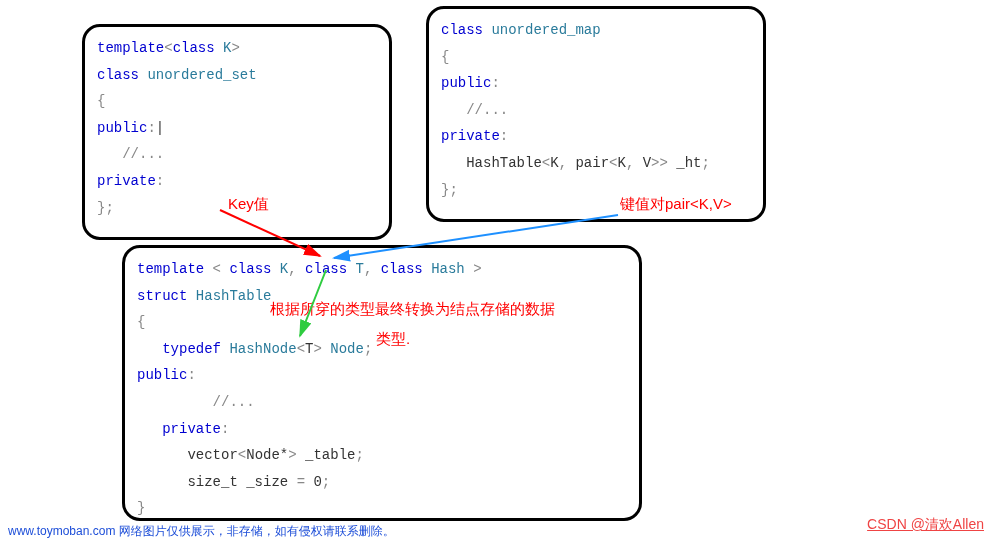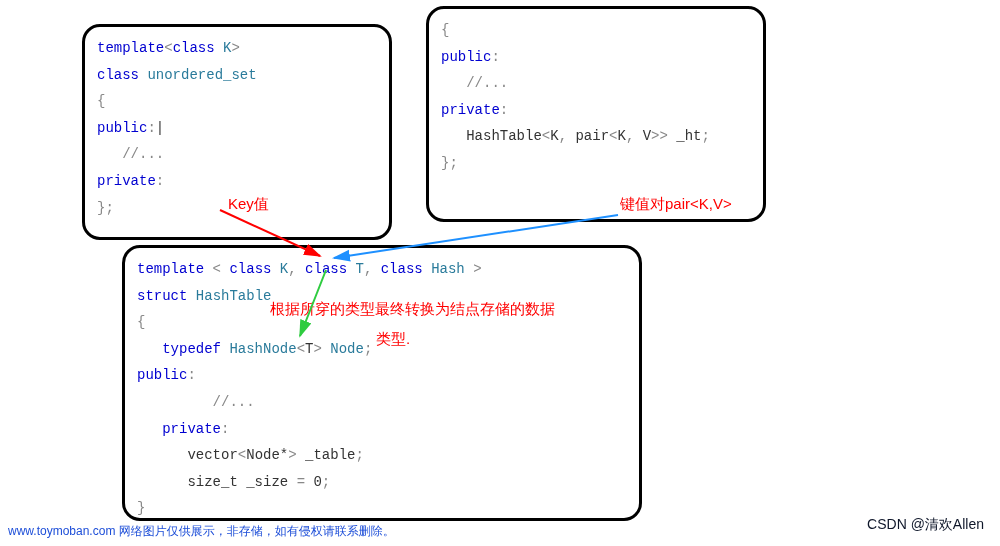--- a/index.html
+++ b/index.html
@@ -37,23 +37,24 @@
     left: 8px;
     bottom: 6px;
     color: #1d4ed8;
     font-family: Arial, sans-serif;
     font-size: 12px;
   }
   .watermark-right {
     position: absolute;
     right: 16px;
     bottom: 12px;
-    color: #0f172a;
+    color: #ef4444;
     font-family: Arial, sans-serif;
     font-size: 14px;
+    text-decoration: underline;
   }
   svg.arrows {
     position: absolute;
     left: 0; top: 0;
     width: 1000px; height: 546px;
     pointer-events: none;
   }
 </style>
 </head>
 <body>
@@ -62,20 +63,21 @@
   <div class="codeline"><span class="kw">template</span><span class="sym">&lt;</span><span class="kw">class</span><span class="typ"> K</span><span class="sym">&gt;</span></div>
   <div class="codeline"><span class="kw">class</span><span class="typ"> unordered_set</span></div>
   <div class="codeline sym">{</div>
   <div class="codeline"><span class="kw">public</span><span class="sym">:</span><span class="plain">|</span></div>
   <div class="codeline sym">   //...</div>
   <div class="codeline"><span class="kw">private</span><span class="sym">:</span></div>
   <div class="codeline sym">};</div>
 </div>
 
 <div class="box" style="left:426px; top:6px; width:340px; height:216px;">
+  <div class="codeline"><span class="kw">class</span><span class="typ"> unordered_map</span></div>
   <div class="codeline sym">{</div>
   <div class="codeline"><span class="kw">public</span><span class="sym">:</span></div>
   <div class="codeline sym">   //...</div>
   <div class="codeline"><span class="kw">private</span><span class="sym">:</span></div>
   <div class="codeline"><span class="plain">   HashTable</span><span class="sym">&lt;</span><span class="plain">K</span><span class="sym">, </span><span class="plain">pair</span><span class="sym">&lt;</span><span class="plain">K</span><span class="sym">, </span><span class="plain">V</span><span class="sym">&gt;&gt; </span><span class="plain">_ht</span><span class="sym">;</span></div>
   <div class="codeline sym">};</div>
 </div>
 
 <div class="box" style="left:122px; top:245px; width:520px; height:276px;">
   <div class="codeline"><span class="kw">template</span><span class="sym"> &lt; </span><span class="kw">class</span><span class="typ"> K</span><span class="sym">, </span><span class="kw">class</span><span class="typ"> T</span><span class="sym">, </span><span class="kw">class</span><span class="typ"> Hash</span><span class="sym"> &gt;</span></div>

